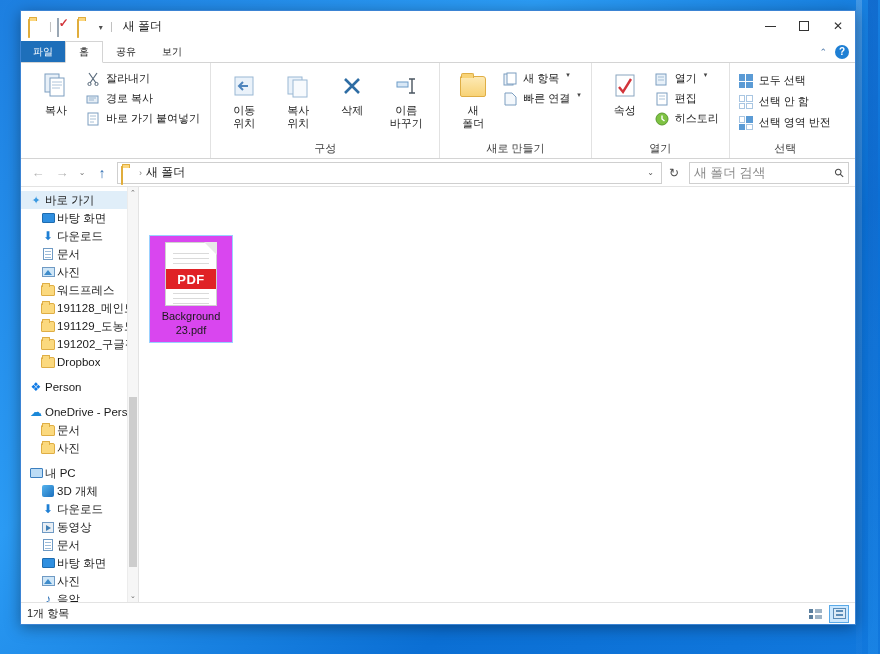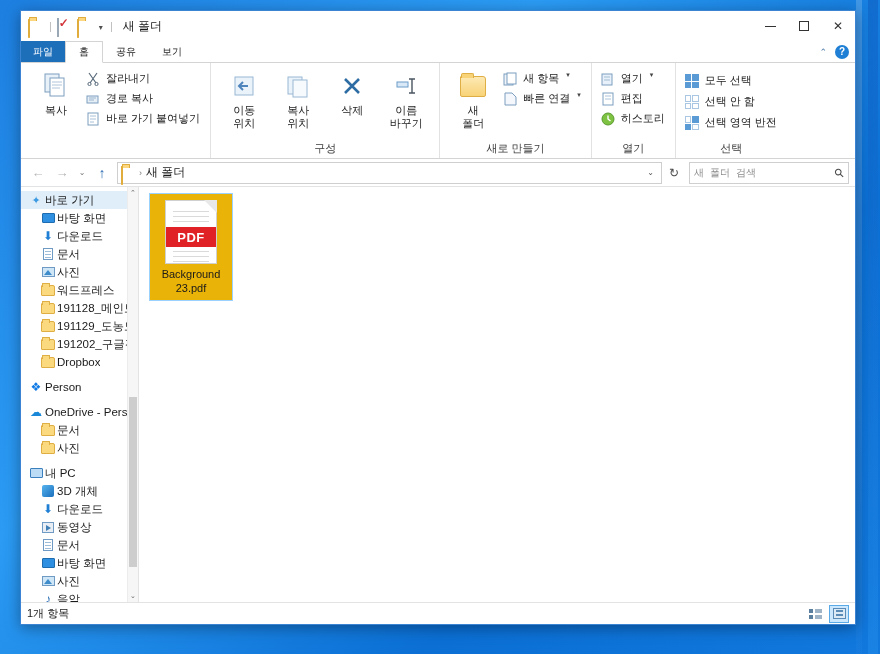--- a/index.html
+++ b/index.html
@@ -148,21 +148,21 @@
     display: flex; align-items: center; padding: 0 3px; gap: 4px; margin-left: 2px;
   }
   .crumb-text { font-size: 12px; color: #1a1a1a; }
   .crumb-arrow { font-size: 9px; color: #7a7a7a; }
   .crumbs-caret { margin-left: auto; font-size: 8px; color: #555; padding-right: 4px; }
   .refresh { width: 20px; height: 22px; display:flex; align-items:center; justify-content:center; font-size: 12px; color: #4a4a4a; }
   .searchbox {
     width: 160px; height: 22px; border: 1px solid #cfcfcf; background: #fff;
     display: flex; align-items: center; padding: 0 4px; margin-left: 3px;
   }
-  .search-input { flex: 1; font-size: 10px; color: #8a8a8a; font-family: Liberation Mono, monospace; }
+  .search-input { flex: 1; font-size: 13px; color: #8a8a8a; font-family: Liberation Serif, serif; }
   .search-ico { font-size: 12px; color: #4a4a4a; transform: rotate(-45deg); }
 
   
   .body-row { flex: 1; display: flex; min-height: 0; }
   .sidebar {
     width: 118px; background: #ffffff; border-right: 1px solid #e3e3e3;
     overflow: hidden; position: relative; padding-top: 4px;
   }
   .nav-item {
     display: flex; align-items: center; height: 18px; padding-left: 6px;
@@ -195,21 +195,21 @@
     border-left: 1px solid #ececec; display: flex; flex-direction: column; justify-content: space-between;
   }
   .sb-arrow { height: 12px; font-size: 7px; color: #666; display: flex; align-items: center; justify-content: center; }
   .sb-thumb { position: absolute; left: 1px; right: 1px; top: 210px; height: 170px; background: #cdcdcd; }
 
   
   .content { flex: 1; background: #ffffff; position: relative; padding: 6px 4px; }
   .file-tile {
     width: 84px; padding: 6px 2px 4px 2px; margin-left: 6px;
     display: flex; flex-direction: column; align-items: center;
-    background: #eab308; border: 1px solid #99d1ff; cursor: default;
+    background: #d946ef; border: 1px solid #99d1ff; cursor: default; margin-top: 42px;
   }
   .pdf-ico {
     width: 52px; height: 64px; background: #ffffff; border: 1px solid #d0d0d0;
     position: relative; margin-bottom: 4px;
   }
   .pdf-ico:before {
     content: ""; position: absolute; right: -1px; top: -1px;
     border-left: 13px solid transparent; border-top: 13px solid #e8e8e8;
   }
   .pdf-lines { position: absolute; left: 7px; right: 7px; top: 10px; }
@@ -400,20 +400,29 @@
             <span>빠른 연결</span>
             <span class="dd">▾</span>
           </div>
         </div>
       </div>
       <div class="rgroup-label">새로 만들기</div>
     </div>
 
     <div class="rgroup">
       <div class="rgroup-items">
+        <div class="big-btn">
+          <span class="big-ico">
+            <svg width="24" height="26" viewBox="0 0 24 26">
+                <rect x="3" y="2" width="18" height="21" fill="#fff" stroke="#8aa6c0"></rect>
+                <path d="M6 14 l4 5 l8 -13" stroke="#d2343a" stroke-width="2.4" fill="none"></path>
+              </svg>
+          </span>
+          <span style="white-space:pre-line">속성</span>
+        </div>
         <div class="small-col">
           <div class="small-btn">
             <span class="small-ico">
               <svg width="14" height="14" viewBox="0 0 14 14">
                   <rect x="1" y="2" width="10" height="11" fill="#e8f1f9" stroke="#7c9ec0"></rect>
                   <path d="M3 5h6M3 8h6" stroke="#a3bdd4"></path>
                 </svg>
             </span>
             <span>열기</span>
             <span class="dd">▾</span>

